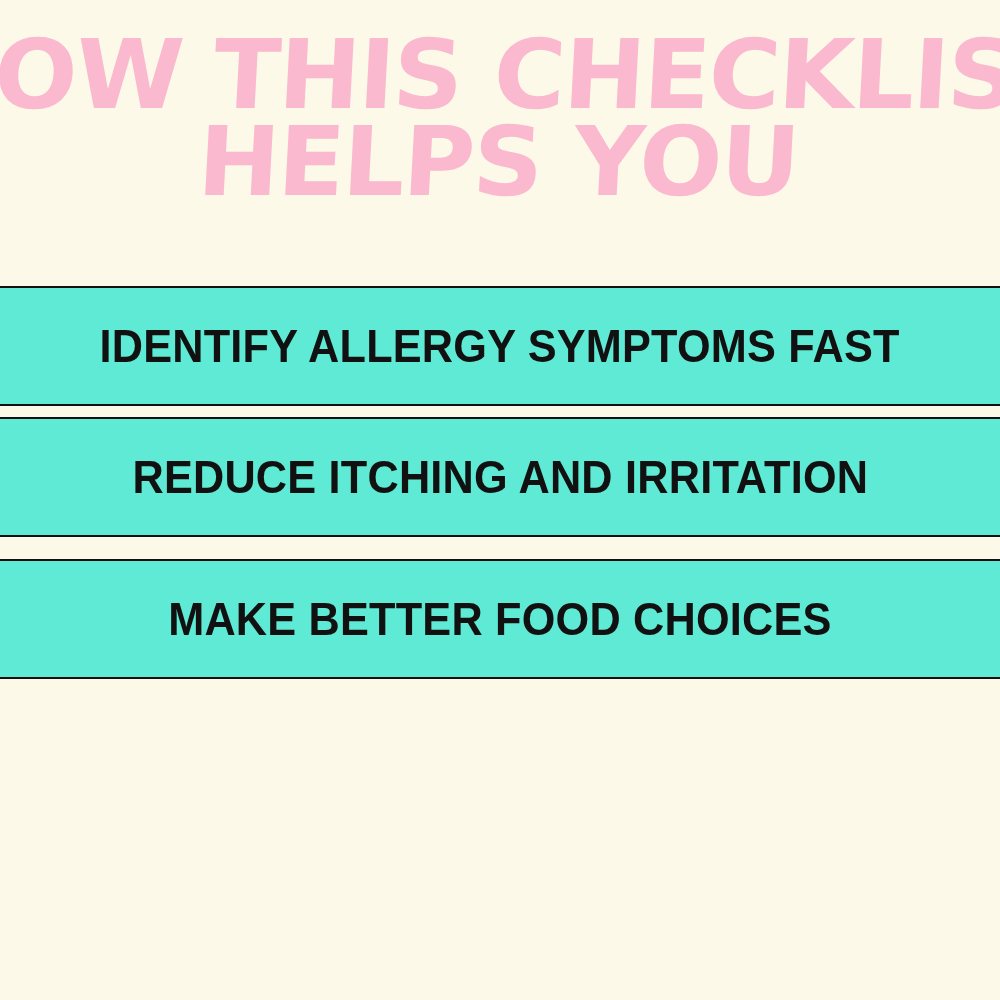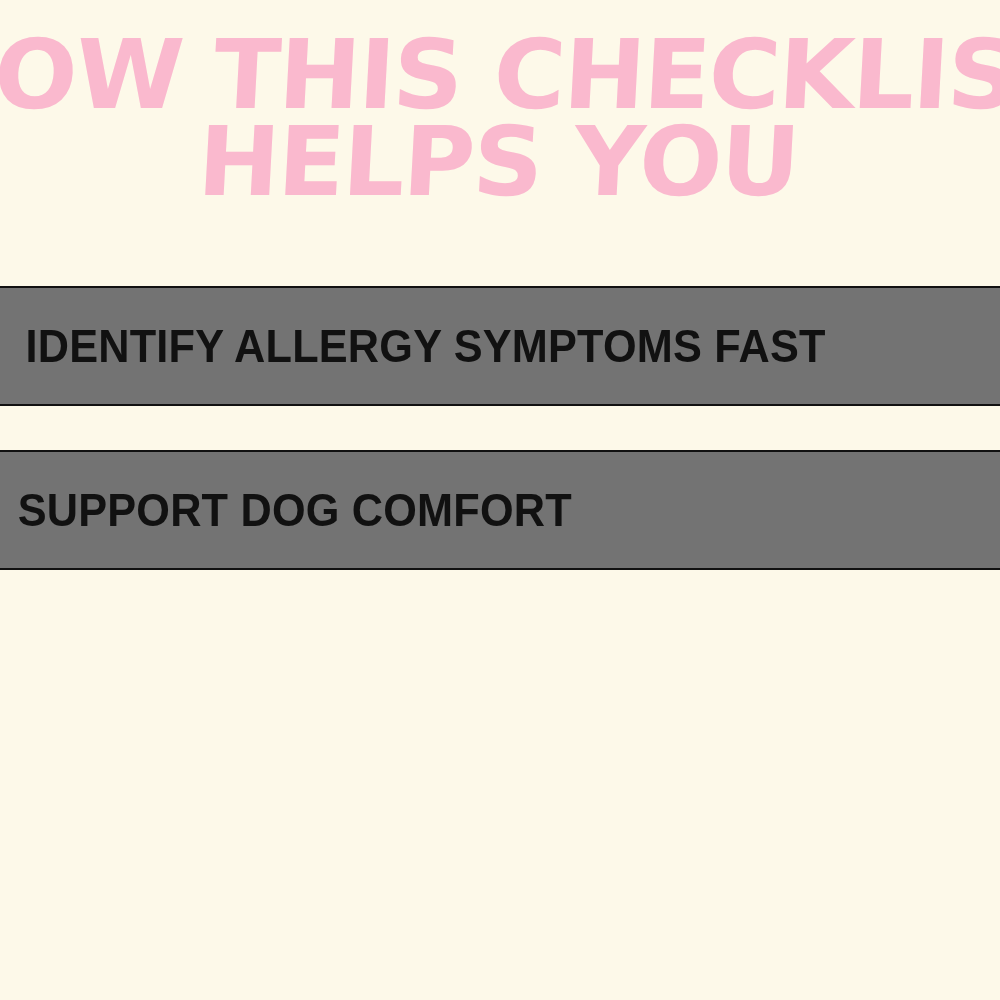--- a/index.html
+++ b/index.html
@@ -68,26 +68,26 @@
     flex-direction: column;
     background: #fdf9e9;
   }
 
   .band-wrap {
     flex: 0 0 auto;
   }
 
   .band {
     height: 120px;
-    background: #737373;
+    background: #5eead4;
     border-top: 2px solid #111111;
     border-bottom: 2px solid #111111;
     display: flex;
     align-items: center;
-    justify-content: flex-start;
+    justify-content: center;
     box-sizing: border-box;
   }
 
   .band-gap {
     height: 11px;
     background: #fdf9e9;
   }
 
   .band-label {
     color: #111111;
@@ -120,28 +120,33 @@
 
   <div class="bands">
 
     <div class="band-wrap">
       <div class="band">
         <span class="band-label">IDENTIFY ALLERGY SYMPTOMS FAST</span>
       </div>
     </div>
     <div class="band-gap"></div>
 
-    <div class="band-gap"></div>
-
+    <div class="band-wrap">
+      <div class="band">
+        <span class="band-label">REDUCE ITCHING AND IRRITATION</span>
+      </div>
+    </div>
     <div class="band-gap"></div>
 
     <div class="band-gap"></div>
 
     <div class="band-wrap">
       <div class="band">
-        <span class="band-label">SUPPORT DOG COMFORT</span>
+        <span class="band-label">MAKE BETTER FOOD CHOICES</span>
       </div>
     </div>
+    <div class="band-gap"></div>
+
 
     <div class="footer-space"></div>
   </div>
 
 </div>
 
 </body></html>

